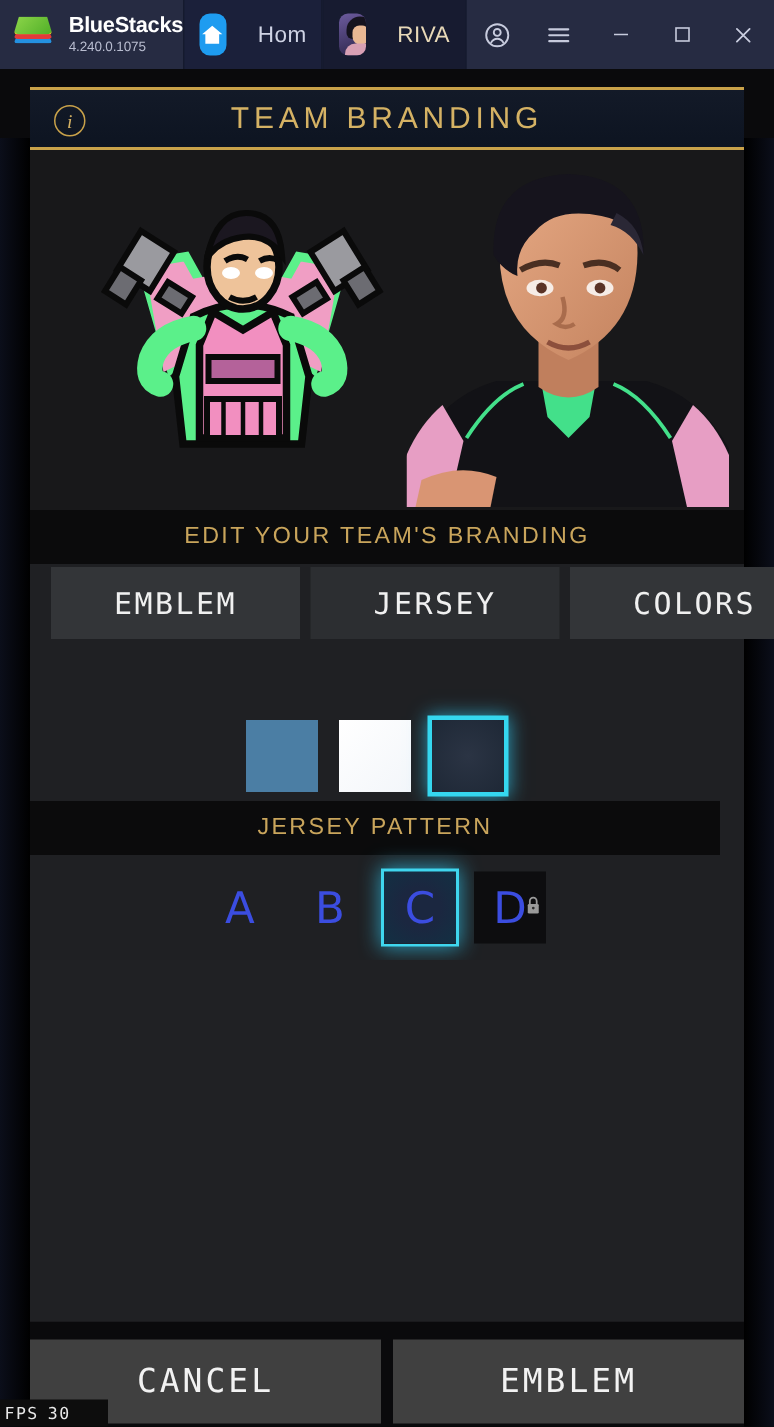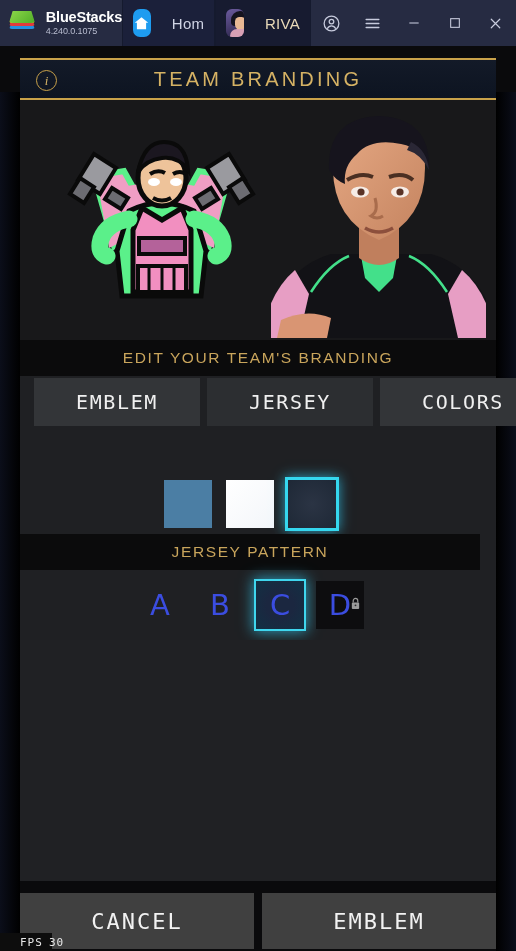--- a/index.html
+++ b/index.html
@@ -122,23 +122,23 @@
   .lock { position:absolute; right:3px; top:2px; width:11px; height:13px; }
 
   .filler { position:absolute; left:0; top:582px; width:476px; height:241px; background:#202124; }
 
   
   .btn-row { position:absolute; left:20px; top:847px; width:476px; height:56px;
     display:flex; gap:8px; }
   .btn { flex:1; background:#404040; display:flex; align-items:center; justify-content:center;
     color:#f2f2f2; font-size:22px; letter-spacing:2px; font-family:"DejaVu Sans Mono", monospace; }
 
-  .fps { position:absolute; left:0; bottom:0; width:52px; height:18px; background:#0d0d0d;
+  .fps { position:absolute; left:0; bottom:0; width:72px; height:18px; background:#0d0d0d;
     color:#e8e8e8; font-size:11px; font-family:"DejaVu Sans Mono", monospace;
-    display:flex; align-items:center; gap:6px; padding-left:20px; letter-spacing:1px; }
+    display:flex; align-items:center; gap:6px; padding-left:3px; letter-spacing:1px; }
   .side-l { position:absolute; left:0; top:46px; width:20px; height:905px;
     background:linear-gradient(90deg,#0b0e1a,#000); }
   .side-r { position:absolute; right:0; top:46px; width:20px; height:905px;
     background:linear-gradient(270deg,#0b0e1a,#000); }
 </style>
 </head>
 <body>
 
 <div id="app">
 

